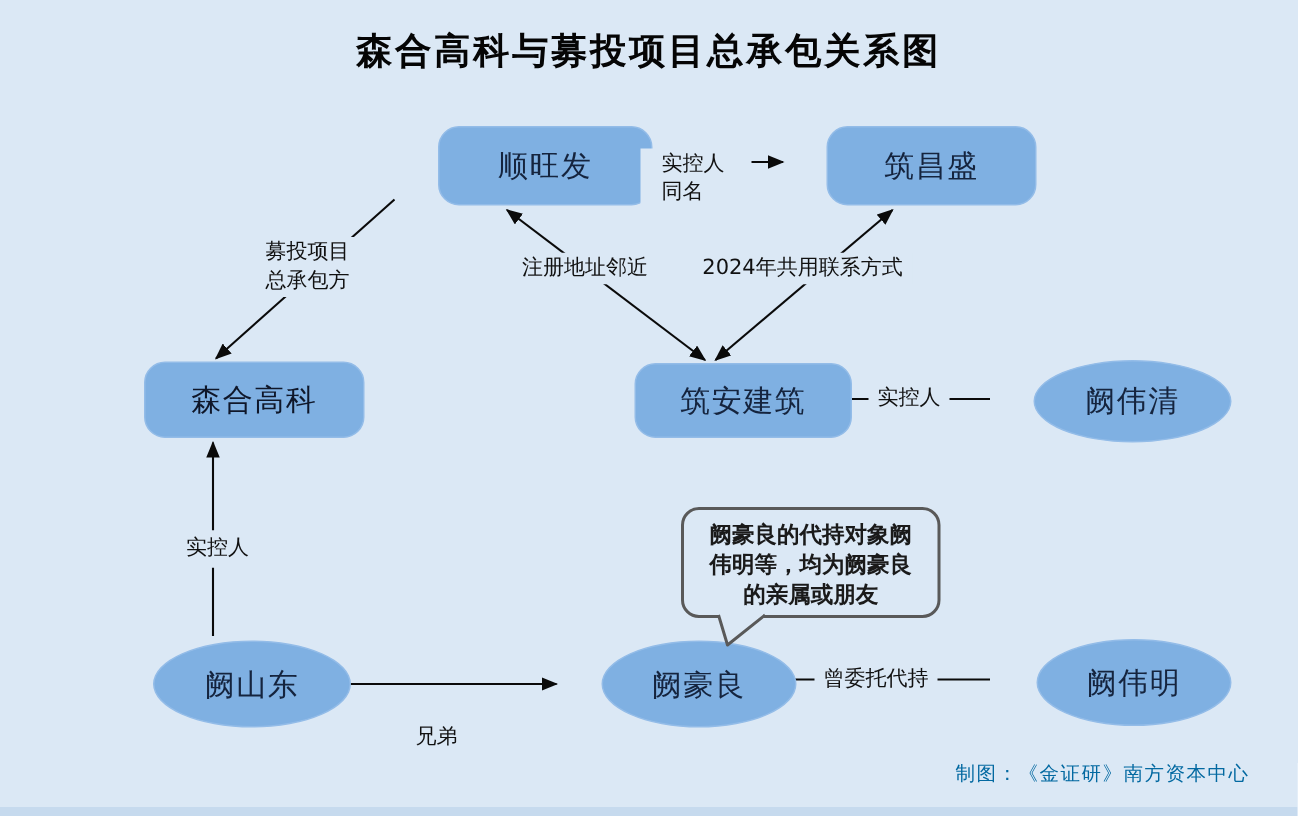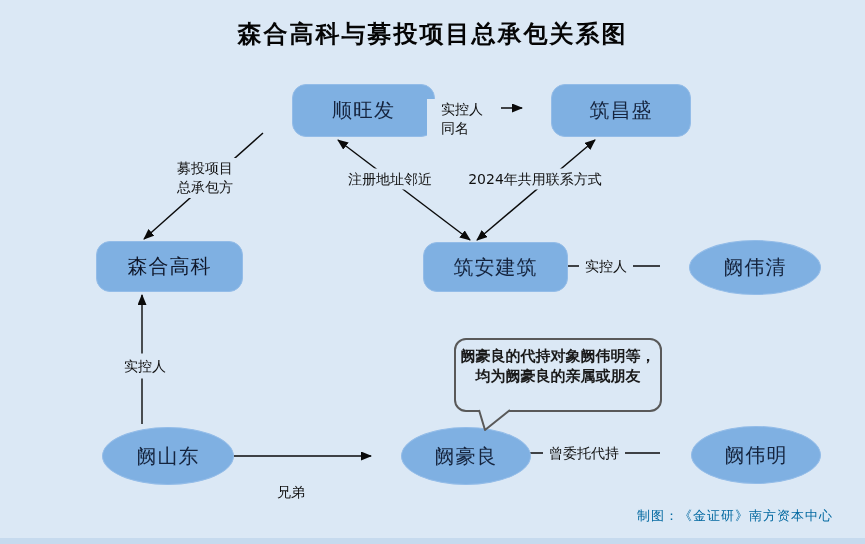--- a/index.html
+++ b/index.html
@@ -43,23 +43,23 @@
   .wrap{white-space:normal;}
   .l-same-controller{left:464px;top:119px;width:46px;padding:1px 14px;}
   .l-contractor{left:206px;top:178px;width:58px;}
   .l-address{left:390px;top:179px;}
   .l-shared{left:535px;top:179px;}
   .l-ctrl-zhuan{left:606px;top:266px;}
   .l-ctrl-senhe{left:145px;top:366px;padding:3px 6px;}
   .l-brothers{left:291px;top:456px;padding:1px 9px;margin-top:36px;}
   .l-entrusted{left:584px;top:453px;}
   .callout{
-    position:absolute;z-index:3;left:454px;top:338px;width:208px;height:74px;
+    position:absolute;z-index:3;left:454px;top:338px;width:173px;height:74px;
     box-sizing:border-box;background:var(--bg);border:2px solid #595959;
-    border-radius:12px;padding:6px 1px;
+    border-radius:12px;padding:6px 16px;
     font-size:15px;line-height:20px;font-weight:bold;color:#1a1a1a;text-align:center;
   }
   .callout-tail{position:absolute;z-index:4;left:470px;top:407px;}
   .credit{
     position:absolute;right:32px;top:507px;z-index:2;
     font-size:13px;color:#0369a1;letter-spacing:1px;
   }
   .bottom-strip{
     position:absolute;left:0;bottom:0;width:100%;height:6px;background:#c6daee;z-index:5;
   }

